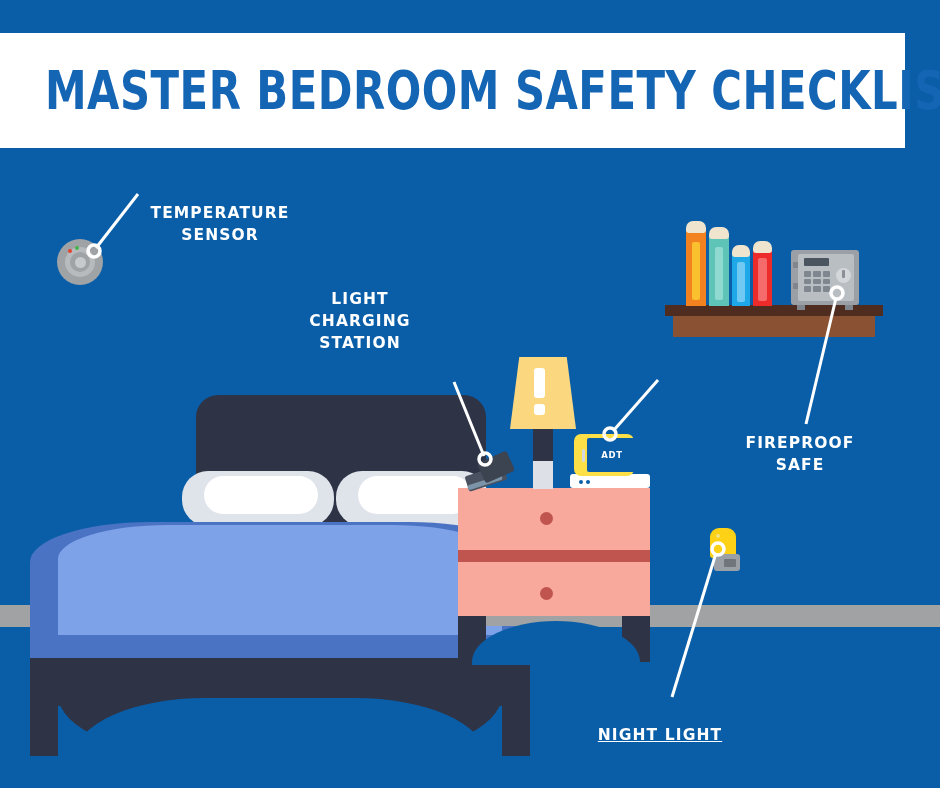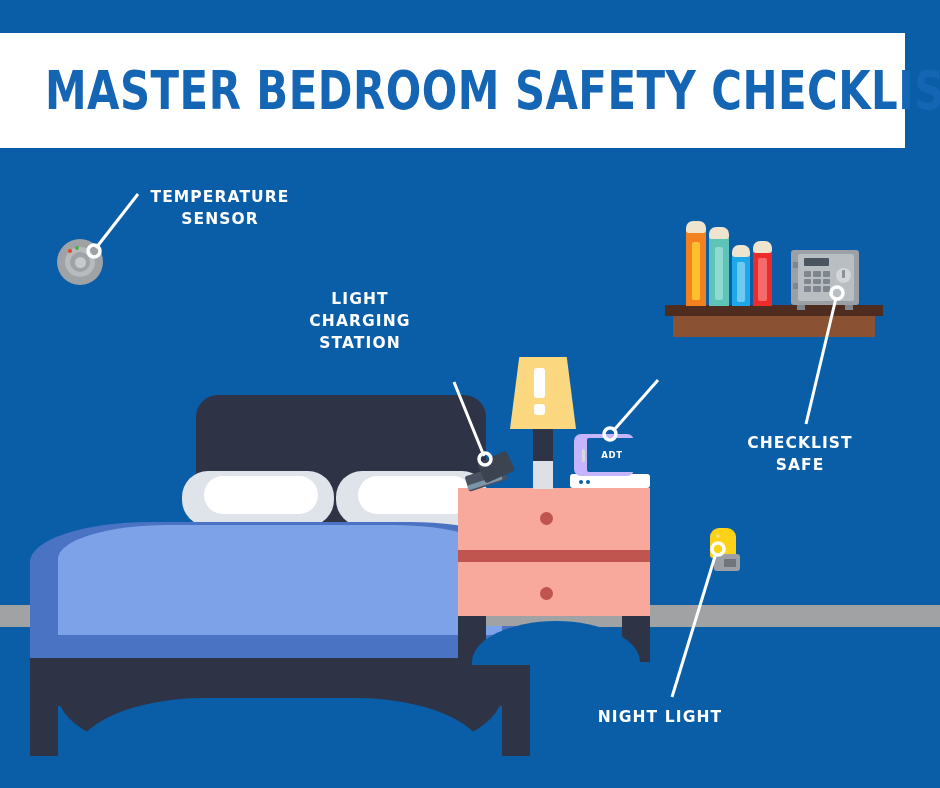--- a/index.html
+++ b/index.html
@@ -172,21 +172,21 @@
   }
   .charger-phone {
     position:absolute; left:14px; top:6px; width:32px; height:22px;
     background:#3C4351; transform: rotate(-24deg); border-radius:3px;
   }
 
   
   .touchscreen { position:absolute; left:570px; top:434px; width:80px; height:56px; }
   .ts-tablet {
     position:absolute; left:4px; top:0; width:60px; height:42px;
-    background:#c4b5fd; border-radius:7px;
+    background:#fde047; border-radius:7px;
   }
   .ts-screen {
     position:absolute; left:13px; top:4px; width:50px; height:34px;
     background:#0A5EA8; border-radius:2px;
   }
   .ts-label {
     position:absolute; left:0; top:0; width:50px; height:34px;
     display:flex; align-items:center; justify-content:center;
     color:#ffffff; font-size:8.5px; font-weight:bold; letter-spacing:0.7px;
     font-family:"DejaVu Sans", sans-serif;
@@ -254,21 +254,21 @@
     <div class="ts-ring"></div>
     <div class="ts-ring2"></div>
     <div class="ts-core"></div>
     <div class="ts-led-red"></div>
     <div class="ts-led-green"></div>
   </div>
   <svg class="leader" style="left:80px; top:190px; width:120px; height:75px;">
     <line x1="58" y1="4" x2="16" y2="58"></line>
     <circle cx="14" cy="61" r="6"></circle>
   </svg>
-  <div class="label" style="left:120px; top:186px; width:200px;text-align:center;">TEMPERATURE
+  <div class="label" style="left:120px; top:202px; width:200px;text-align:center;">TEMPERATURE
 SENSOR</div>
 
   <div class="bed">
     <div class="headboard"></div>
     <div class="pillow left">
         <div class="pillow-inner"></div>
       </div>
     <div class="pillow right">
         <div class="pillow-inner"></div>
       </div>
@@ -374,28 +374,28 @@
       <div class="safe-key"></div>
     </div>
     <div class="safe-dial"></div>
     <div class="safe-dial-handle"></div>
   </div>
 
   <svg class="leader" style="left:800px; top:288px; width:60px; height:140px;">
     <line x1="36" y1="10" x2="6" y2="136"></line>
     <circle cx="37" cy="5" r="6"></circle>
   </svg>
-  <div class="label" style="left:710px; top:432px; width:180px;">CHECKLIST
+  <div class="label" style="left:710px; top:432px; width:180px;">FIREPROOF
 SAFE</div>
 
   <div class="nightlight">
     <div class="nl-body"></div>
     <div class="nl-dot"></div>
     <div class="nl-plug"></div>
     <div class="nl-slot"></div>
   </div>
   <svg class="leader" style="left:670px; top:545px; width:60px; height:160px;">
     <line x1="46" y1="8" x2="2" y2="152"></line>
     <circle cx="48" cy="4" r="6"></circle>
   </svg>
-  <div class="label" style="left:565px; top:706px; width:190px;">NIGHT LIGHT</div>
+  <div class="label" style="left:565px; top:724px; width:190px;text-decoration:underline;">NIGHT LIGHT</div>
 
 </div>
 
 </body></html>

